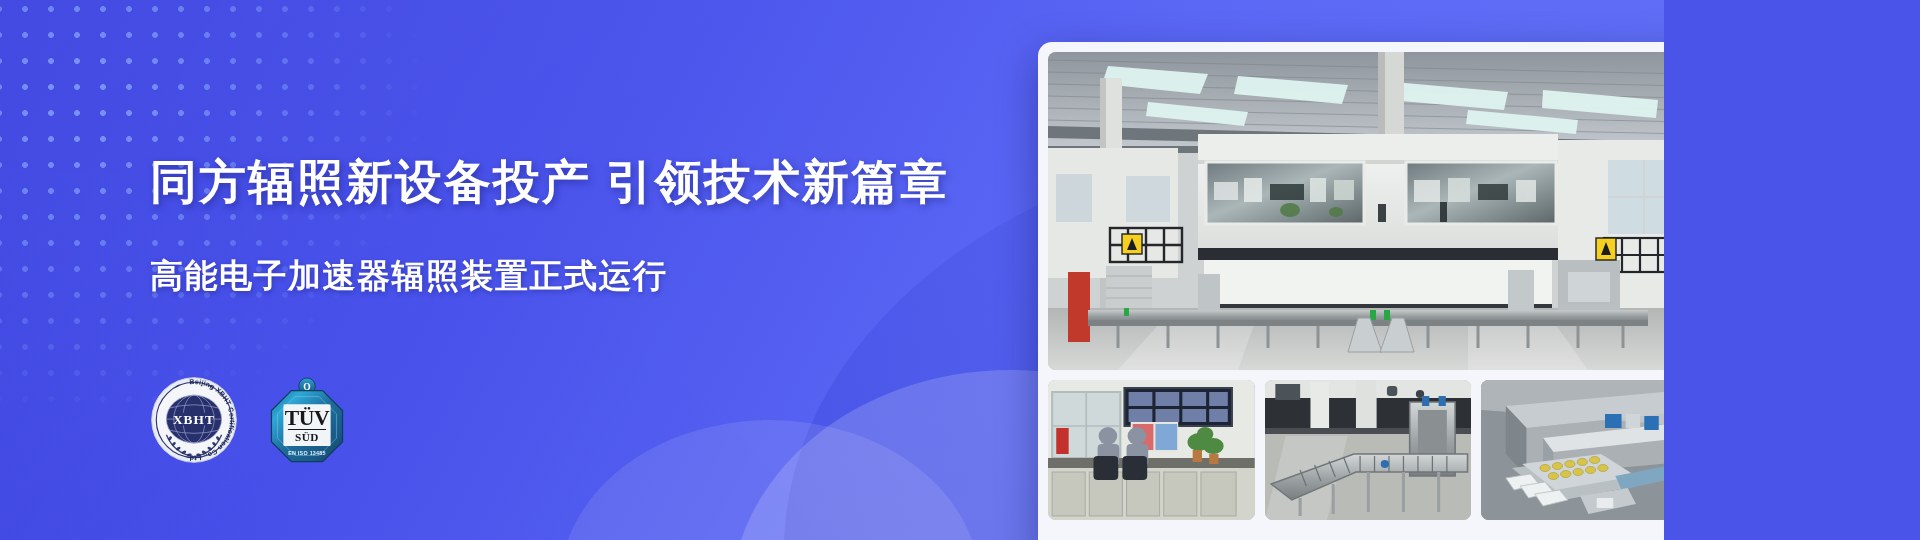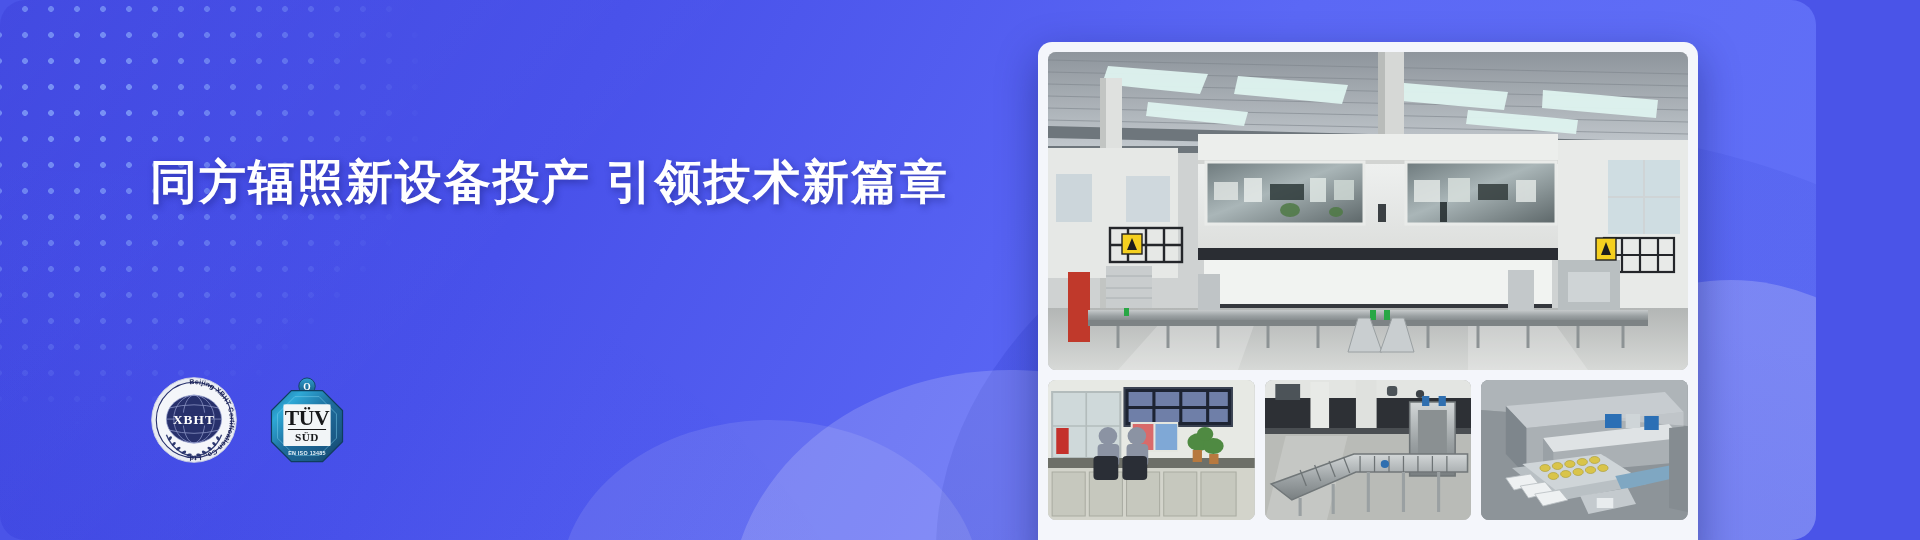--- a/index.html
+++ b/index.html
@@ -2,23 +2,22 @@
 <html><head>
 <meta charset="utf-8">
 <style>
   html,body{margin:0;padding:0;}
   body{
     width:1920px;height:540px;overflow:hidden;
     font-family:"Liberation Sans","DejaVu Sans",sans-serif;
     background:#4A54E8;
   }
   .banner{
-    position:relative;width:1816px;height:540px;overflow:hidden;
+    position:relative;width:1664px;height:540px;overflow:hidden;
     background:linear-gradient(118deg,#3b43e0 0%,#4851ea 30%,#5b68f5 62%,#6271f7 100%);
-    border-radius:25px;
   }
   
   .bg-swoop-a{
     position:absolute;left:-520px;top:-360px;width:1500px;height:1180px;
     border-radius:50%;
     background:linear-gradient(135deg,rgba(255,255,255,.085),rgba(255,255,255,0) 62%);
     pointer-events:none;
   }
   .bg-swoop-b{
     position:absolute;left:-860px;top:170px;width:1760px;height:1260px;
@@ -100,20 +99,21 @@
   <div class="bg-swoop-a"></div>
   <div class="bg-swoop-b"></div>
   <div class="bg-swoop-c"></div>
   <div class="bg-swoop-e"></div>
   <div class="bg-swoop-d"></div>
   <div class="bg-swoop-f"></div>
   <div class="dots"></div>
 
   <div class="copy">
     <h1 class="headline">同方辐照新设备投产  引领技术新篇章</h1>
+    <h2 class="subhead">高能电子加速器辐照装置正式运行</h2>
   </div>
 
   <div class="badges">
 
     <div class="badge">
       <svg class="badge-xbht" viewBox="0 0 100 100">
         <defs>
           <path id="ringpath" d="M50,50 m-39,0 a39,39 0 1,1 78,0 a39,39 0 1,1 -78,0"></path>
         </defs>
         <circle cx="50" cy="50" r="46" fill="#e9ecf3" stroke="#cfd5e2" stroke-width="1"></circle>

